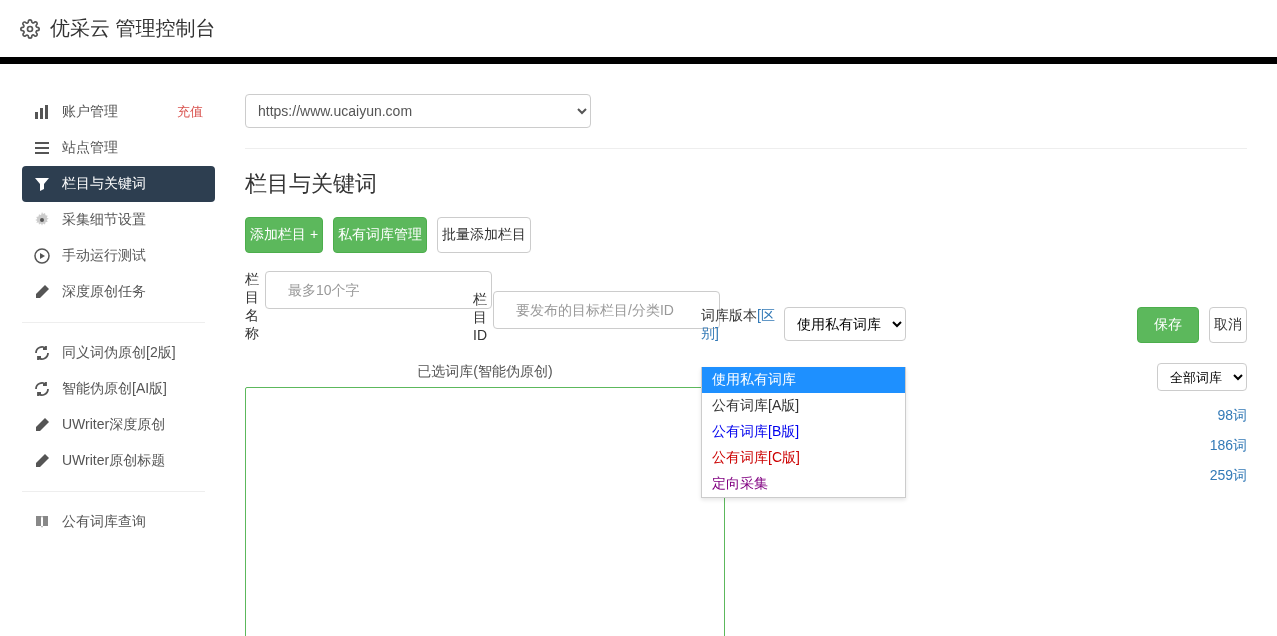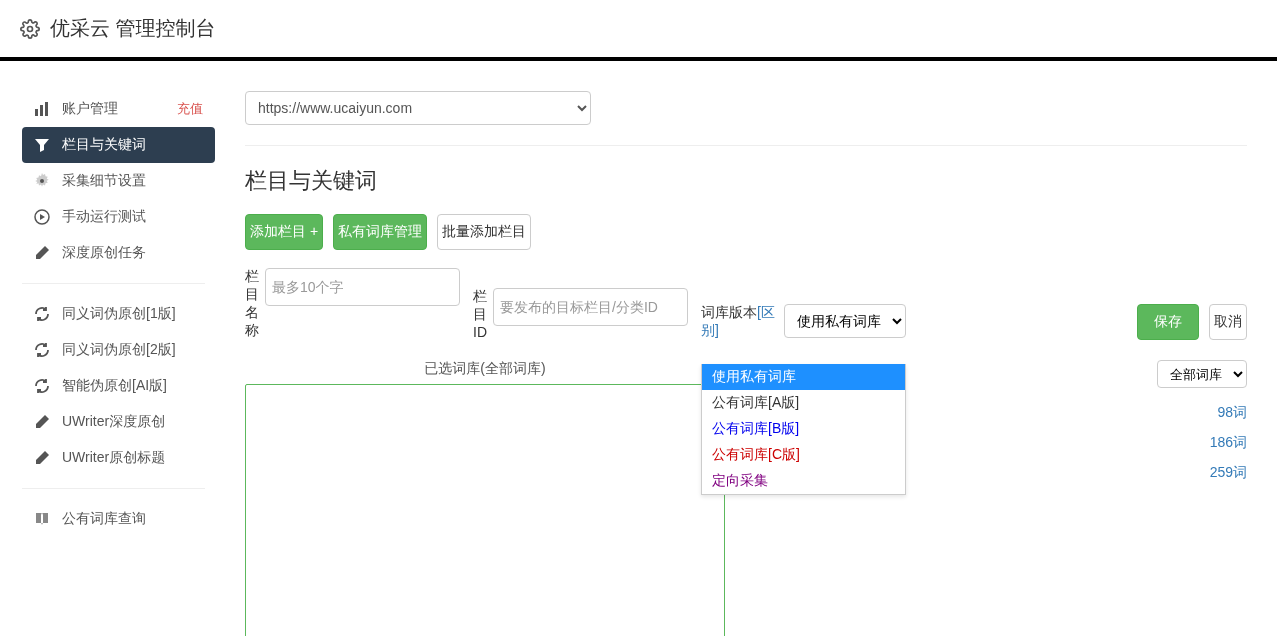--- a/index.html
+++ b/index.html
@@ -1,17 +1,17 @@
 <!DOCTYPE html>
 <html><head>
 <meta charset="utf-8">
 <style>
 * { box-sizing: border-box; margin: 0; padding: 0; }
 body { font-family: "Microsoft YaHei", "Helvetica Neue", Helvetica, Arial, sans-serif; font-size: 14px; color: #333; background: #fff; }
-.topbar { padding: 15px 20px; border-bottom: 4px solid #000000; display: flex; align-items: center; gap: 10px; }
+.topbar { padding: 15px 20px; border-bottom: 7px solid #000000; display: flex; align-items: center; gap: 10px; }
 .topbar .gear-icon { width: 20px; height: 20px; color: #555; }
 .topbar h1 { font-size: 20px; font-weight: 500; color: #333; }
 .layout { display: flex; }
 .sidebar { width: 215px; padding: 30px 0 0 22px; flex-shrink: 0; }
 .sidebar ul { list-style: none; }
 .sidebar li { display: flex; align-items: center; gap: 12px; padding: 9px 12px; color: #555; cursor: pointer; border-radius: 4px; }
 .sidebar li.active { background: #2d3e50; color: #fff; }
 .sidebar li .icon { width: 16px; height: 16px; display: inline-flex; align-items: center; justify-content: center; flex-shrink: 0; }
 .sidebar li .icon svg { width: 16px; height: 16px; }
 .sidebar li.active .icon { color: #fff; }
@@ -24,21 +24,21 @@
 .section-title { font-size: 22px; font-weight: 400; color: #333; margin-bottom: 18px; }
 .btn-row { display: flex; gap: 10px; margin-bottom: 18px; }
 .btn { padding: 8px 4px; border-radius: 4px; font-size: 14px; cursor: pointer; border: 1px solid transparent; }
 .btn-success { background: #5cb85c; color: #fff; border-color: #4cae4c; }
 .btn-default { background: #fff; color: #333; border-color: #ccc; }
 .btn-primary { background: #5cb85c; color: #fff; border-color: #4cae4c; padding: 8px 16px; }
 .form-row { display: flex; gap: 18px; align-items: flex-end; margin-bottom: 20px; }
 .form-col { display: flex; gap: 6px; }
 .form-col label { font-size: 14px; color: #333; }
 .form-col .link { color: #337ab7; }
-.text-input { height: 38px; border: 1px solid #ccc; border-radius: 4px; padding: 0 6px; font-size: 14px; }
+.text-input { height: 38px; border: 1px solid #ccc; border-radius: 4px; padding: 0 22px; font-size: 14px; }
 .text-input::placeholder { color: #999; }
 .sel { height: 34px; border: 1px solid #ccc; border-radius: 4px; padding: 0 8px; font-size: 14px; background: #fff; }
 .col-name { width: 210px; }
 .col-id { width: 210px; }
 .col-version { width: 205px; position: relative; }
 .actions { margin-left: auto; display: flex; gap: 10px; }
 .dropdown { position: absolute; top: 60px; left: 0; width: 205px; background: #fff; border: 1px solid #ccc; border-top: none; z-index: 10; box-shadow: 0 2px 4px rgba(0,0,0,0.1); }
 .dropdown-item { padding: 4px 10px; font-size: 14px; cursor: pointer; }
 .dropdown-item.selected { background: #1e90ff; color: #fff; }
 .dropdown-item.blue { color: #0000ee; }
@@ -76,20 +76,30 @@
           <span class="icon">
             <svg viewBox="0 0 16 16" fill="currentColor">
               <rect x="1" y="8" width="3" height="7"></rect>
               <rect x="6" y="4" width="3" height="11"></rect>
               <rect x="11" y="1" width="3" height="14"></rect>
             </svg>
           </span>
           <span class="label">账户管理</span>
           <span class="extra">充值</span>
         </li>
+        <li>
+          <span class="icon">
+            <svg viewBox="0 0 16 16" fill="currentColor">
+              <rect x="1" y="2" width="14" height="2"></rect>
+              <rect x="1" y="7" width="14" height="2"></rect>
+              <rect x="1" y="12" width="14" height="2"></rect>
+            </svg>
+          </span>
+          <span class="label">站点管理</span>
+        </li>
         <li class="active">
           <span class="icon">
             <svg viewBox="0 0 16 16" fill="currentColor">
               <path d="M1 2h14l-5 6v5l-4 2V8z"></path>
             </svg>
           </span>
           <span class="label">栏目与关键词</span>
         </li>
         <li>
           <span class="icon">
@@ -111,29 +121,20 @@
         </li>
         <li>
           <span class="icon">
             <svg viewBox="0 0 16 16" fill="currentColor">
               <path d="M11 1l4 4-9 9H2v-4z"></path>
             </svg>
           </span>
           <span class="label">深度原创任务</span>
         </li>
         <hr>
-        <li>
-          <span class="icon">
-            <svg viewBox="0 0 16 16" fill="none" stroke="currentColor" stroke-width="1.8">
-              <path d="M2 8a6 6 0 0 1 10-4.5M14 8a6 6 0 0 1-10 4.5"></path>
-              <path d="M12 1v3h-3M4 15v-3h3" fill="currentColor"></path>
-            </svg>
-          </span>
-          <span class="label">同义词伪原创[1版]</span>
-        </li>
         <li>
           <span class="icon">
             <svg viewBox="0 0 16 16" fill="none" stroke="currentColor" stroke-width="1.8">
               <path d="M2 8a6 6 0 0 1 10-4.5M14 8a6 6 0 0 1-10 4.5"></path>
               <path d="M12 1v3h-3M4 15v-3h3" fill="currentColor"></path>
             </svg>
           </span>
           <span class="label">同义词伪原创[2版]</span>
         </li>
         <li>
@@ -209,21 +210,21 @@
           </div>
       </div>
       <div class="actions">
         <button class="btn btn-primary">保存</button>
         <button class="btn btn-default">取消</button>
       </div>
     </div>
 
     <div class="panels">
       <div class="panel-left">
-        <div class="panel-left-header">已选词库(全部词库)</div>
+        <div class="panel-left-header">已选词库(智能伪原创)</div>
         <div class="panel-left-box"></div>
       </div>
       <div class="panel-right">
         <div class="panel-right-top">
           <select class="sel">
             <option>全部词库</option>
           </select>
         </div>
         <div id="wordlib-rows">
             <div class="wordlib-row">

